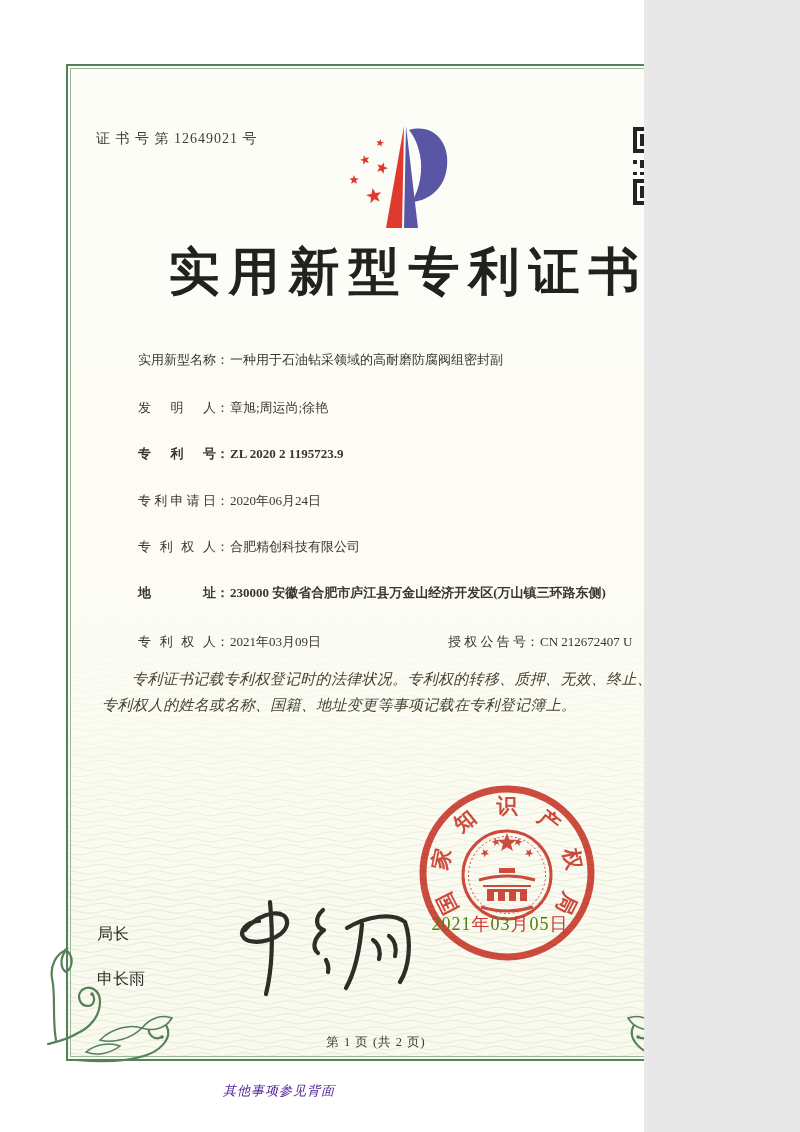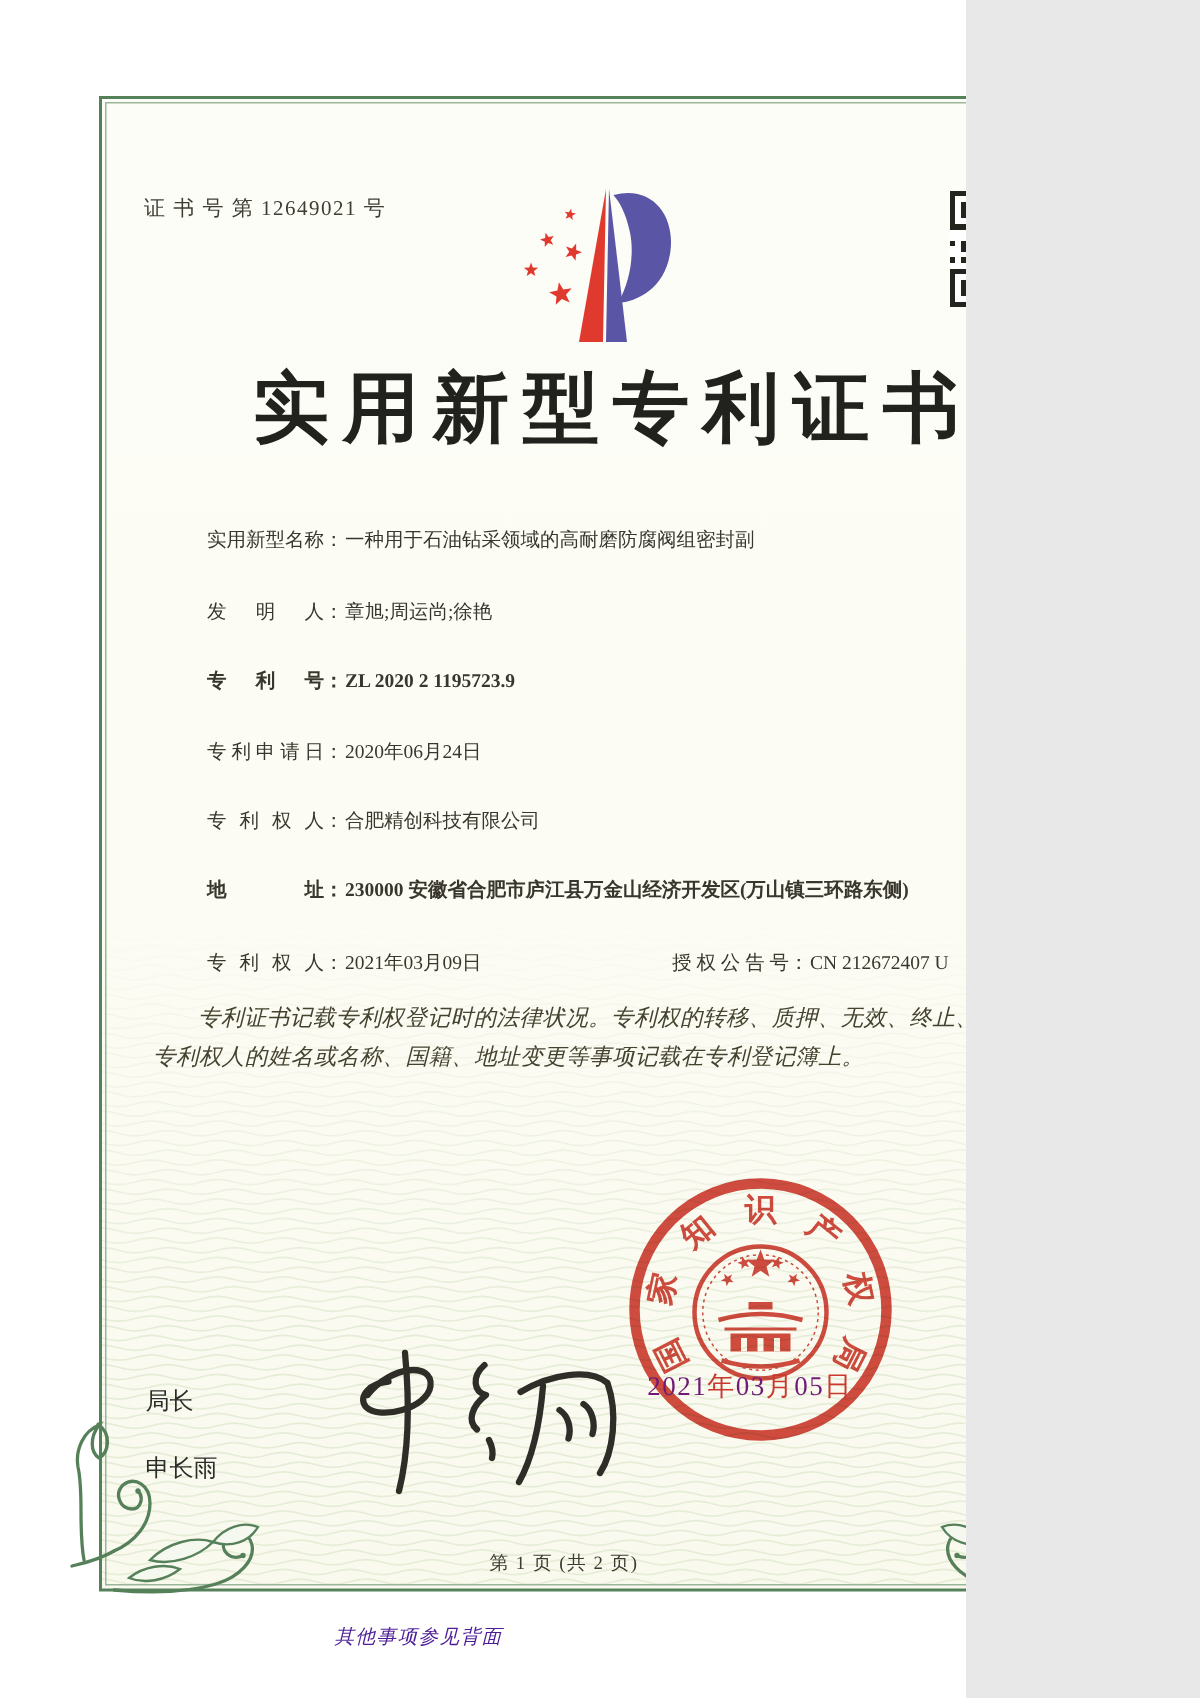--- a/index.html
+++ b/index.html
@@ -40,21 +40,21 @@
              font-size:16px;color:#2c2c28;}
   .officials .o-title{display:block;}
   .officials .o-name{display:block;margin-top:24px;}
 
   .signature{position:absolute;left:155px;top:828px;z-index:4;}
 
   .seal{position:absolute;left:417px;top:783px;z-index:5;opacity:.9;
         mix-blend-mode:multiply;}
   .seal-date{position:absolute;left:400px;top:912px;width:200px;text-align:center;
              z-index:6;font-size:18px;letter-spacing:1px;white-space:nowrap;}
-  .seal-date .num{color:#701a75;}
+  .seal-date .num{color:#4d7c0f;}
   .seal-date .cjk{color:#c9392e;}
 
   .footer-page{position:absolute;left:0;right:56px;top:968px;text-align:center;
                font-size:12.5px;color:#3d3b31;z-index:2;letter-spacing:1px;}
   .back-note{position:absolute;left:0;right:86px;top:1082px;text-align:center;
              font-size:13px;font-style:italic;color:#4c1d95;z-index:2;letter-spacing:1px;}
 
   .flourish{position:absolute;z-index:6;}
   .flourish.left{left:46px;top:944px;}
   .flourish.right{left:602px;top:944px;transform:scaleX(-1);}

